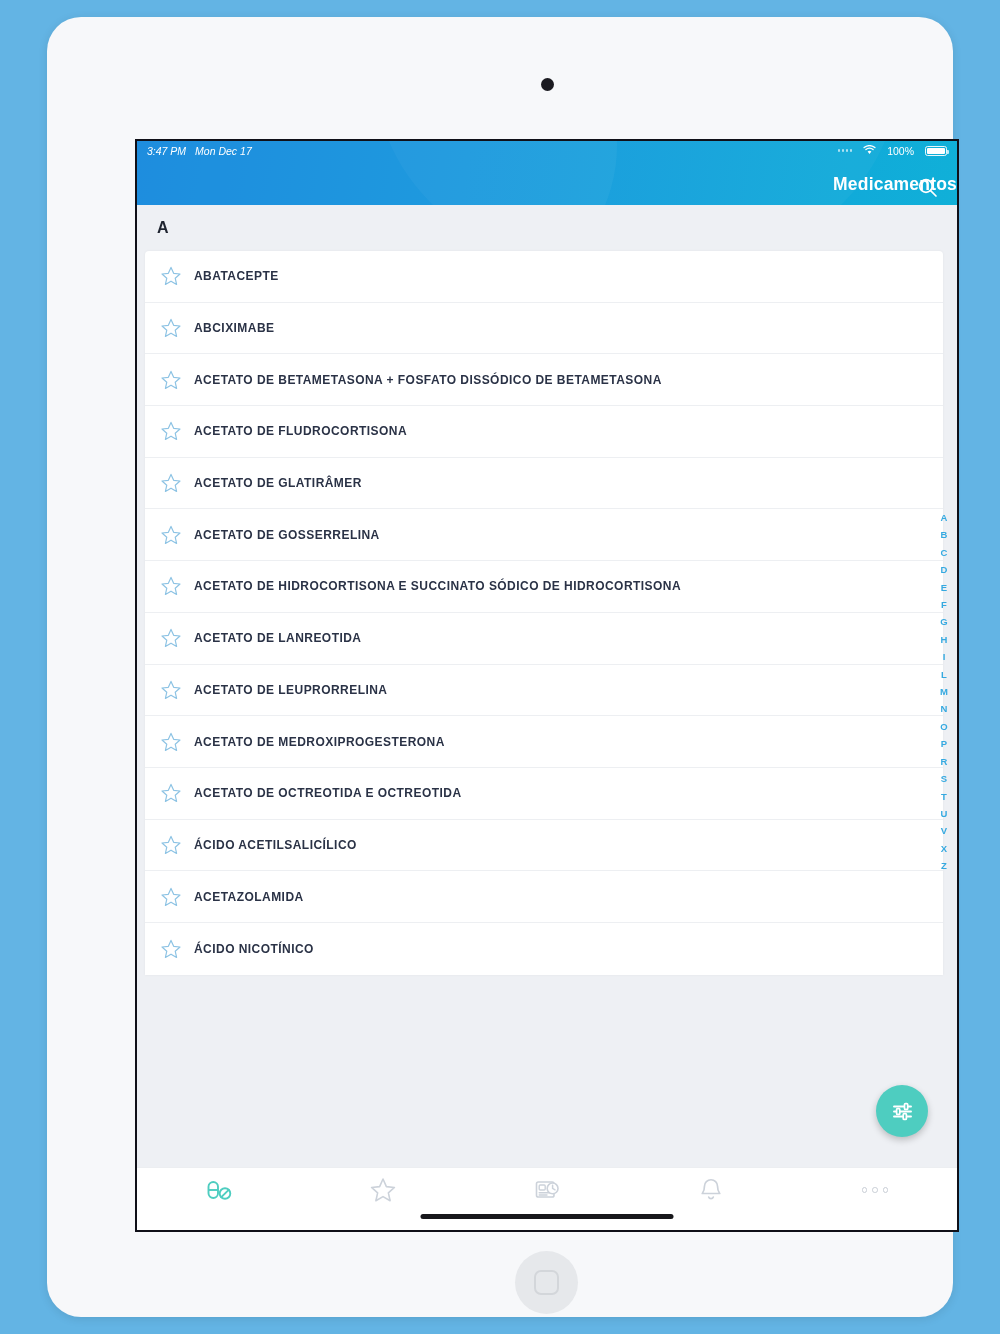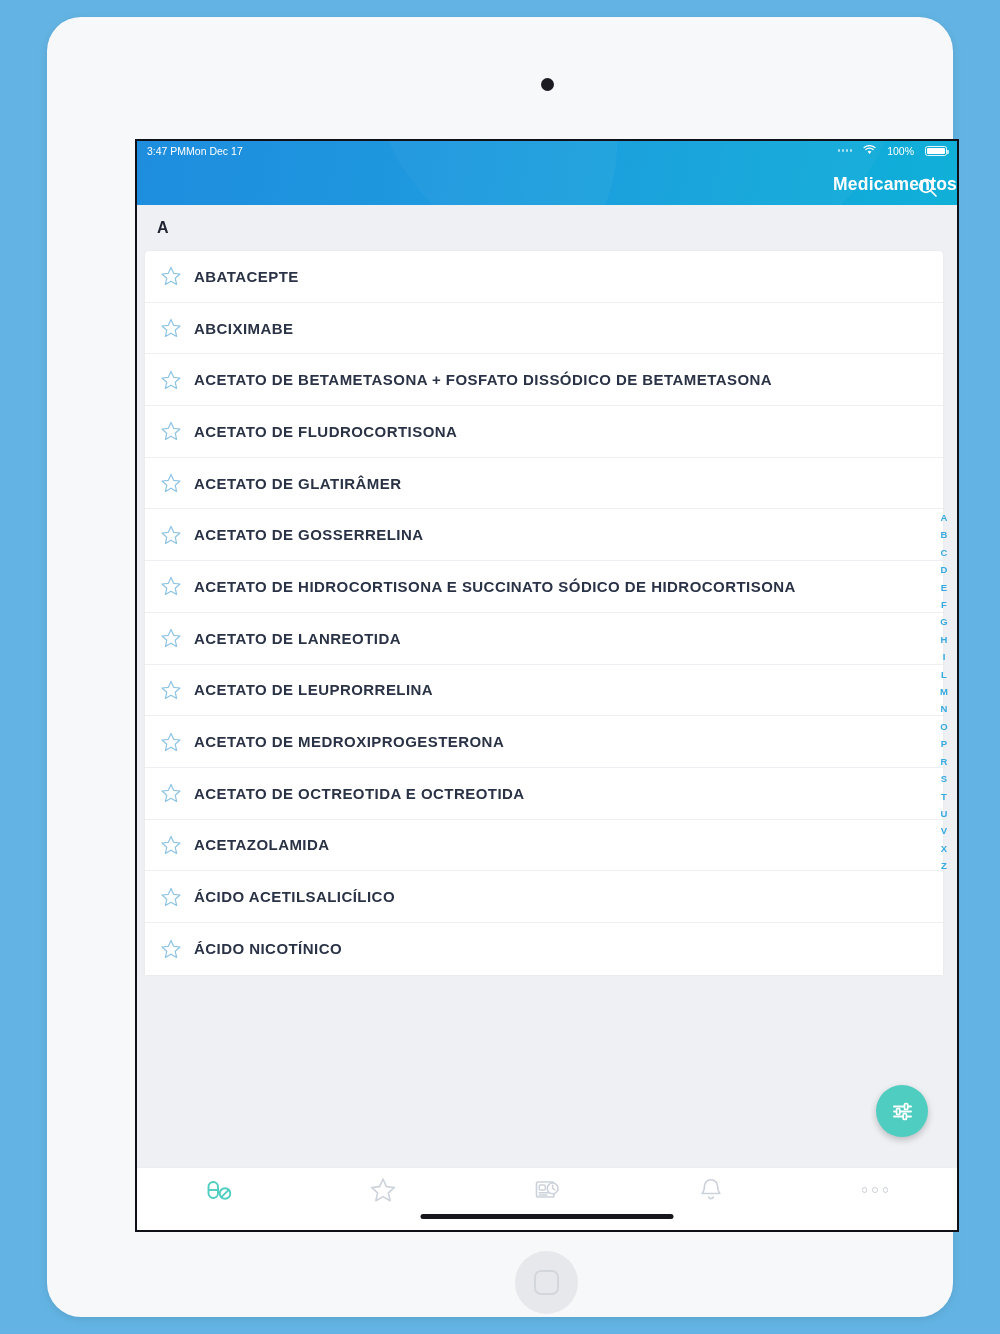--- a/index.html
+++ b/index.html
@@ -53,21 +53,21 @@
   
   #status-bar {
     position: absolute; left: 0; top: 0;
     width: 100%; height: 19px;
     display: flex; align-items: center;
     padding: 0 10px;
     color: #ffffff;
     font-size: 10.5px;
     z-index: 4;
   }
-  #status-bar .left { display: flex; align-items: center; }
+  #status-bar .left { display: flex; gap: 9px; align-items: center; font-style: italic; }
   #status-bar .right { margin-left: auto; display: flex; gap: 11px; align-items: center; }
   .sig-dots { display: flex; gap: 1.5px; align-items: flex-end; }
   .sig-dots i { display: block; width: 2.5px; height: 2.5px; border-radius: 50%; background: rgba(255,255,255,.65); }
   .batt {
     width: 22px; height: 10px;
     border: 1.2px solid rgba(255,255,255,.9);
     border-radius: 2.5px;
     position: relative;
     padding: 1px;
   }
@@ -146,21 +146,21 @@
   }
   .list-row:last-child { border-bottom: none; }
   .fav-star {
     width: 34px; height: 34px;
     display: flex; align-items: center; justify-content: center;
     flex: 0 0 34px;
     cursor: pointer;
   }
   .row-label {
     margin-left: 6px;
-    font-size: 15px;
+    font-size: 12px;
     font-weight: bold;
     letter-spacing: .45px;
     color: #2a3246;
     white-space: nowrap;
   }
 
   
   #alpha-index {
     position: absolute;
     right: 2px; top: 304px;
@@ -359,29 +359,29 @@
               </svg>
             </span>
             <span class="row-label">ACETATO DE OCTREOTIDA E OCTREOTIDA</span>
           </div>
           <div class="list-row">
             <span class="fav-star">
               <svg width="22" height="22" viewBox="0 0 24 24">
                 <polygon points="12,2.6 14.9,9.1 21.8,9.8 16.6,14.4 18.1,21.2 12,17.7 5.9,21.2 7.4,14.4 2.2,9.8 9.1,9.1" stroke="#8dc3e4" stroke-width="1.3" fill="none" stroke-linejoin="round"></polygon>
               </svg>
             </span>
+            <span class="row-label">ÁCIDO ACETILSALICÍLICO</span>
+          </div>
+          <div class="list-row">
+            <span class="fav-star">
+              <svg width="22" height="22" viewBox="0 0 24 24">
+                <polygon points="12,2.6 14.9,9.1 21.8,9.8 16.6,14.4 18.1,21.2 12,17.7 5.9,21.2 7.4,14.4 2.2,9.8 9.1,9.1" stroke="#8dc3e4" stroke-width="1.3" fill="none" stroke-linejoin="round"></polygon>
+              </svg>
+            </span>
             <span class="row-label">ACETAZOLAMIDA</span>
-          </div>
-          <div class="list-row">
-            <span class="fav-star">
-              <svg width="22" height="22" viewBox="0 0 24 24">
-                <polygon points="12,2.6 14.9,9.1 21.8,9.8 16.6,14.4 18.1,21.2 12,17.7 5.9,21.2 7.4,14.4 2.2,9.8 9.1,9.1" stroke="#8dc3e4" stroke-width="1.3" fill="none" stroke-linejoin="round"></polygon>
-              </svg>
-            </span>
-            <span class="row-label">ÁCIDO ACETILSALICÍLICO</span>
           </div>
           <div class="list-row">
             <span class="fav-star">
               <svg width="22" height="22" viewBox="0 0 24 24">
                 <polygon points="12,2.6 14.9,9.1 21.8,9.8 16.6,14.4 18.1,21.2 12,17.7 5.9,21.2 7.4,14.4 2.2,9.8 9.1,9.1" stroke="#8dc3e4" stroke-width="1.3" fill="none" stroke-linejoin="round"></polygon>
               </svg>
             </span>
             <span class="row-label">ÁCIDO NICOTÍNICO</span>
           </div>
         </div>

